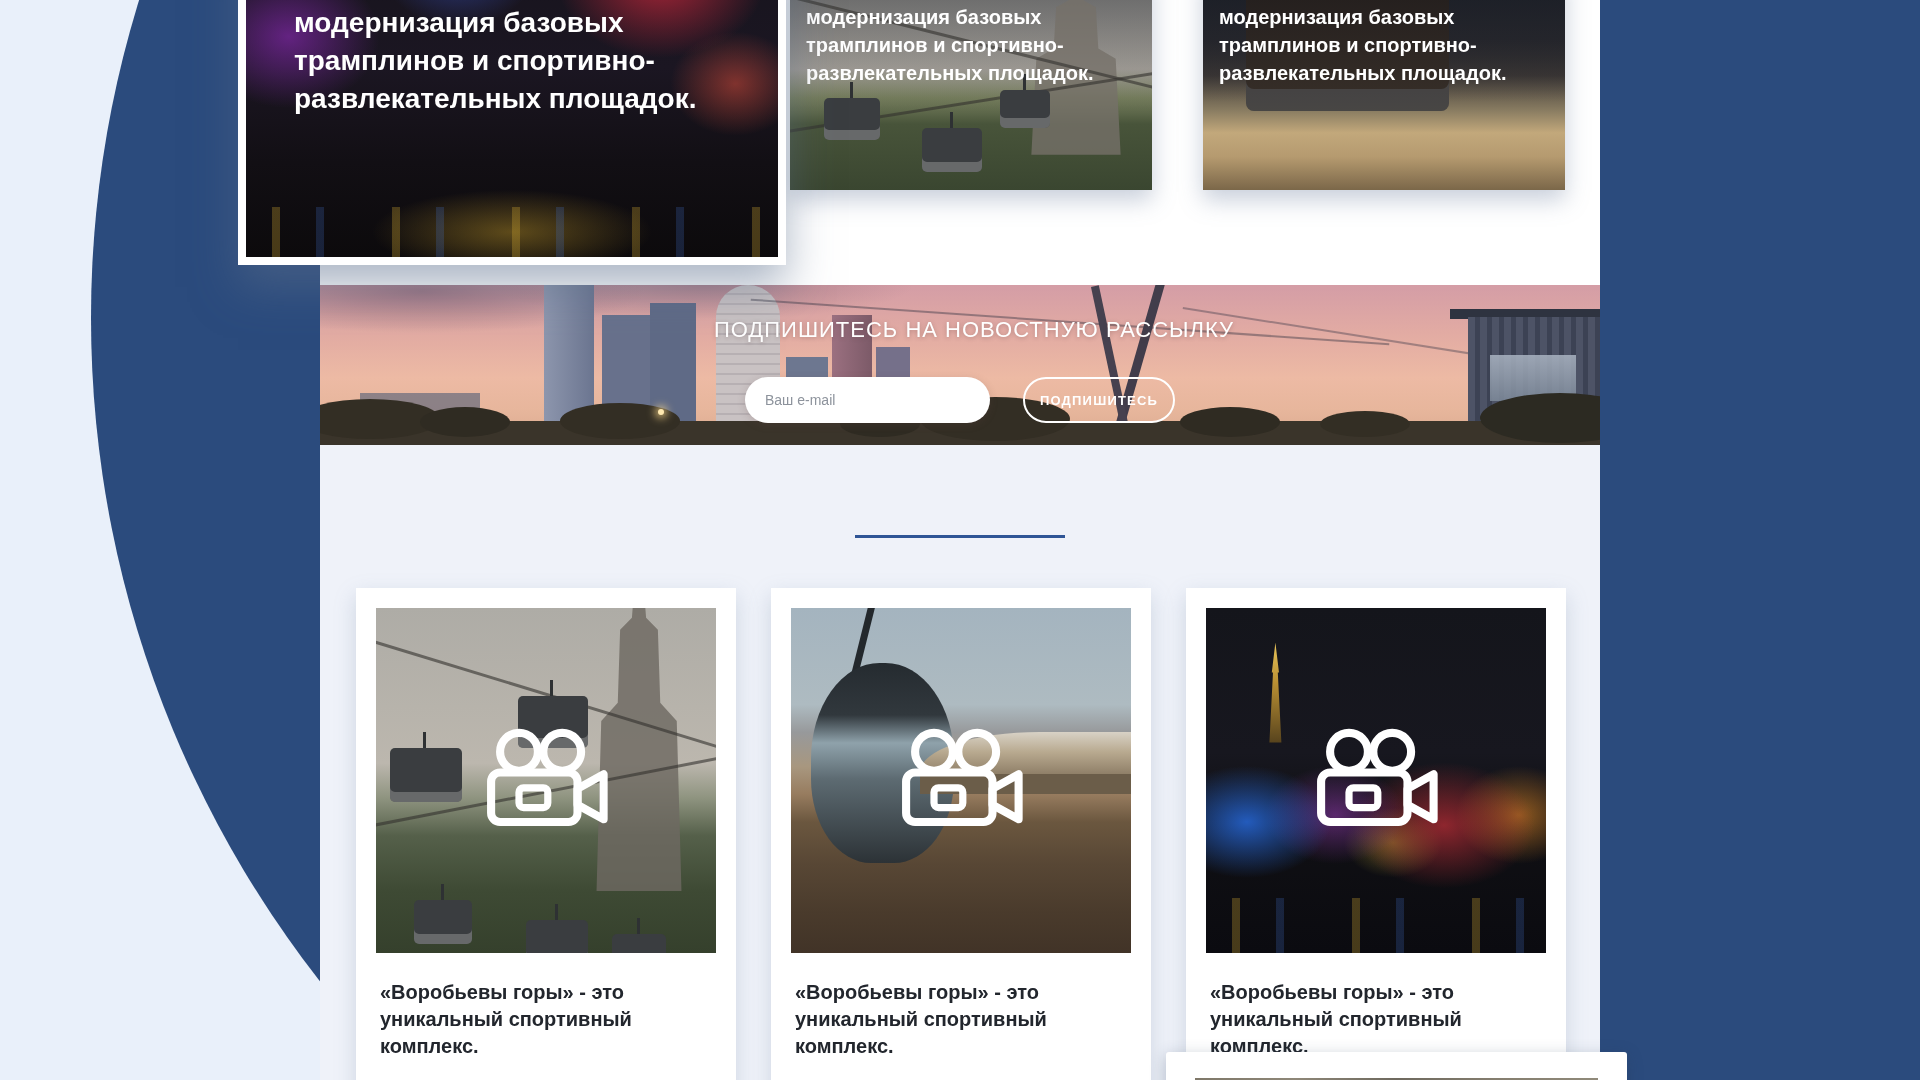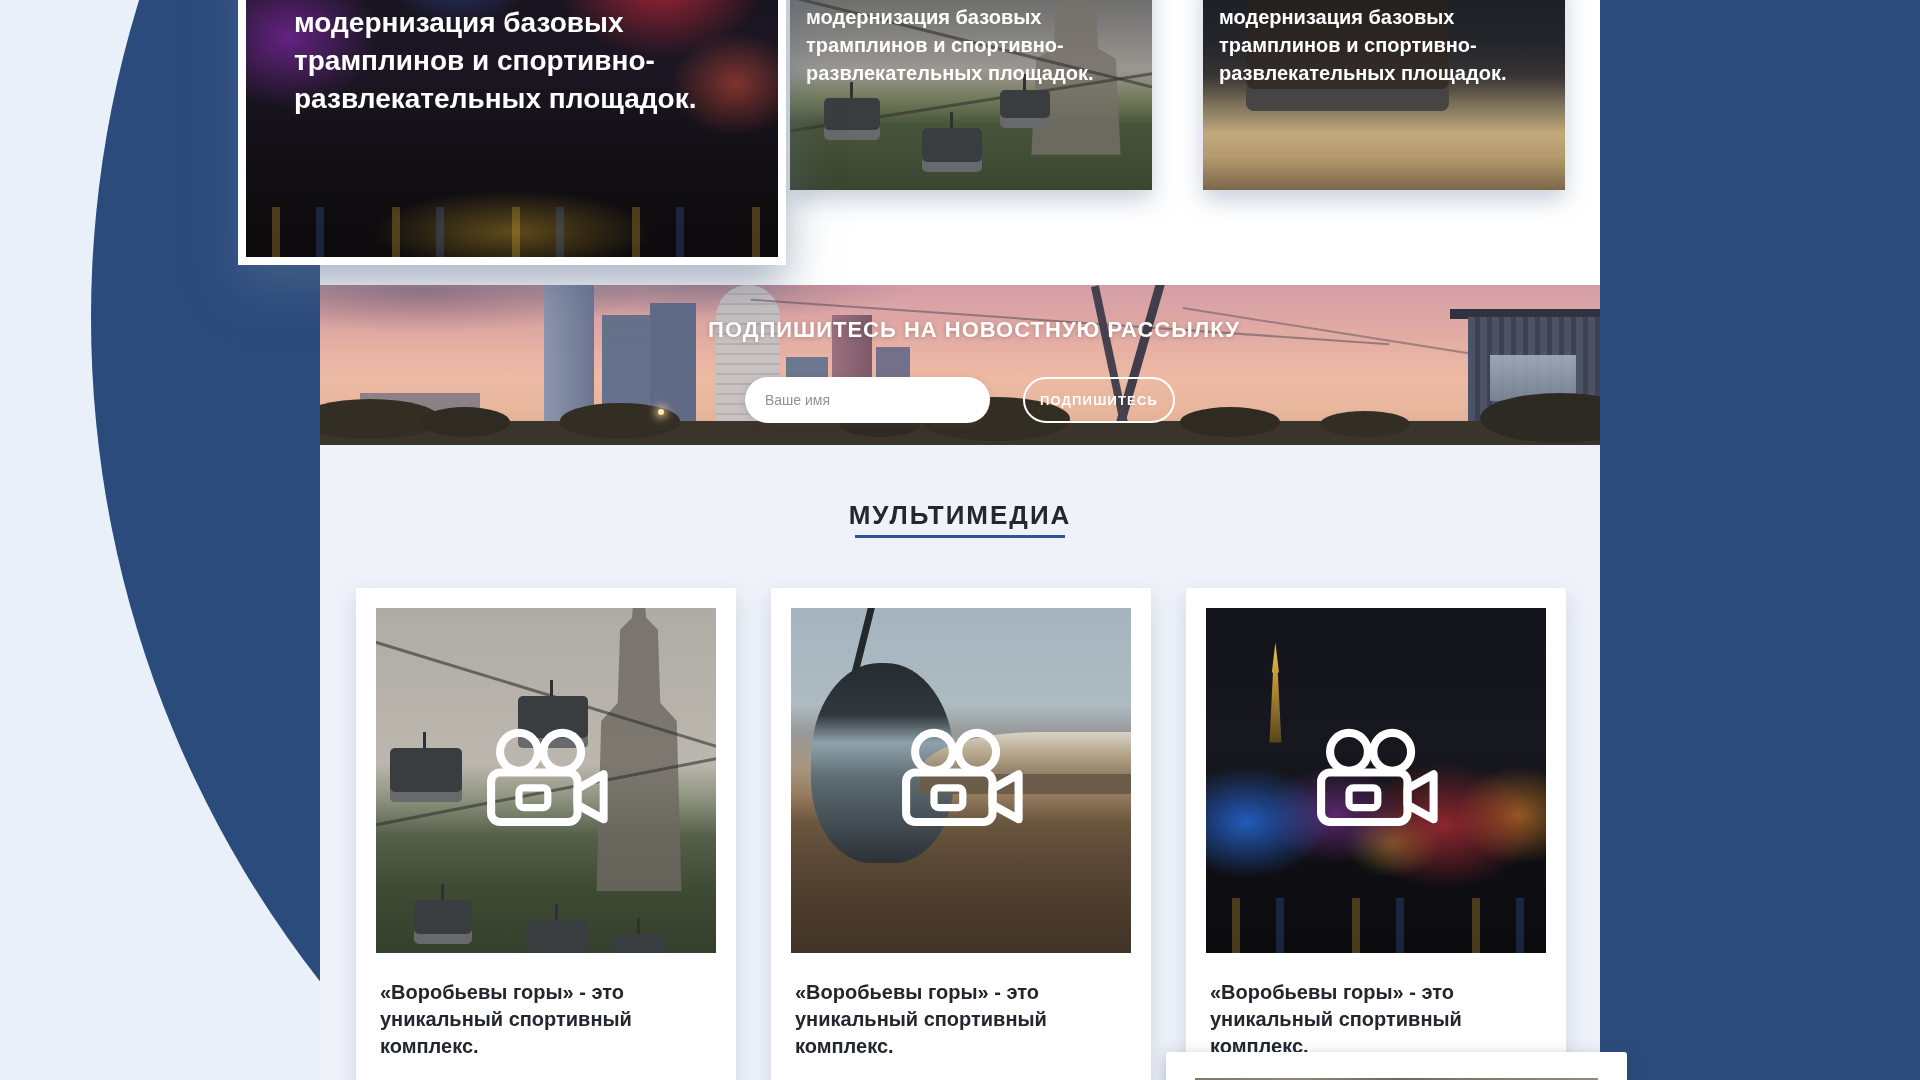--- a/index.html
+++ b/index.html
@@ -89,21 +89,21 @@
   .clump{position:absolute;border-radius:50%;background:#332e24;}
   .c1{left:-20px;bottom:6px;width:140px;height:40px;}
   .c2{left:100px;bottom:8px;width:90px;height:30px;background:#2f2b22;}
   .c3{left:240px;bottom:6px;width:120px;height:36px;}
   .c4{left:520px;bottom:8px;width:80px;height:26px;background:#2f2b22;}
   .c5{left:600px;bottom:4px;width:150px;height:44px;}
   .c6{left:860px;bottom:8px;width:100px;height:30px;background:#2f2b22;}
   .c7{left:1000px;bottom:8px;width:90px;height:26px;}
   .c8{left:1160px;bottom:2px;width:160px;height:50px;background:#2c2a22;}
   .lamp{position:absolute;left:338px;bottom:30px;width:6px;height:6px;border-radius:50%;background:#ffe9b0;box-shadow:0 0 8px 3px rgba(255,220,140,.8);}
-  .banner-title{position:absolute;left:0;right:0;top:32px;text-align:center;color:#fff;font-size:22px;font-weight:700;letter-spacing:1px;text-shadow:0 1px 4px rgba(90,60,60,.35);z-index:4;margin-left:28px;}
+  .banner-title{position:absolute;left:0;right:0;top:32px;text-align:center;color:#fff;font-size:22px;font-weight:400;letter-spacing:1px;text-shadow:0 1px 4px rgba(90,60,60,.35);z-index:4;margin-left:28px;}
   .banner-form{position:absolute;left:0;right:0;top:92px;display:flex;justify-content:center;gap:33px;z-index:4;}
   .nl-input{width:245px;height:46px;border:none;border-radius:23px;padding:0 20px;box-sizing:border-box;font-size:14px;color:#333;background:#fff;box-shadow:0 2px 8px rgba(100,70,70,.2);outline:none;font-family:"Liberation Sans",sans-serif;}
   .nl-input::placeholder{color:#8d939c;}
   .nl-btn{width:152px;height:46px;border:2px solid #fff;border-radius:23px;background:transparent;color:#fff;font-size:13px;font-weight:700;letter-spacing:1.2px;cursor:pointer;font-family:"Liberation Sans",sans-serif;}
 
   
   .mm{position:absolute;left:320px;top:445px;width:1280px;height:635px;background:#eff2f9;}
   .mm-title{position:absolute;top:55px;left:0;right:0;text-align:center;font-size:26px;font-weight:700;letter-spacing:2px;color:#23272e;}
   .mm-line{position:absolute;top:90px;left:50%;margin-left:-105px;width:210px;height:3px;background:#2f5596;}
   .mm-cards{position:absolute;top:143px;left:36px;display:flex;gap:35px;}
@@ -173,27 +173,26 @@
     <div class="clump c3"></div>
     <div class="clump c4"></div>
     <div class="clump c5"></div>
     <div class="clump c6"></div>
     <div class="clump c7"></div>
     <div class="clump c8"></div>
     <div class="lamp"></div>
 
     <div class="banner-title">ПОДПИШИТЕСЬ НА НОВОСТНУЮ РАССЫЛКУ</div>
     <div class="banner-form">
-      <input class="nl-input" type="text" placeholder="Ваше имя" style="">
+      <input class="nl-input" type="text" placeholder="Ваш e-mail" style="">
       <button class="nl-btn">ПОДПИШИТЕСЬ</button>
     </div>
   </div>
 
   <div class="mm">
-    <div class="mm-title">МУЛЬТИМЕДИА</div>
     <div class="mm-line"></div>
 
     <div class="mm-cards">
 
       <div class="mm-card">
         <div class="mm-img img-day2">
           <div class="msu a"></div>
           <div class="cab-line" style="top:26%;transform:rotate(17deg);"></div>
           <div class="cab-line" style="top:52%;transform:rotate(-11deg);"></div>
           <div class="gcab" style="left:14px;top:140px;width:72px;height:54px;"></div>

